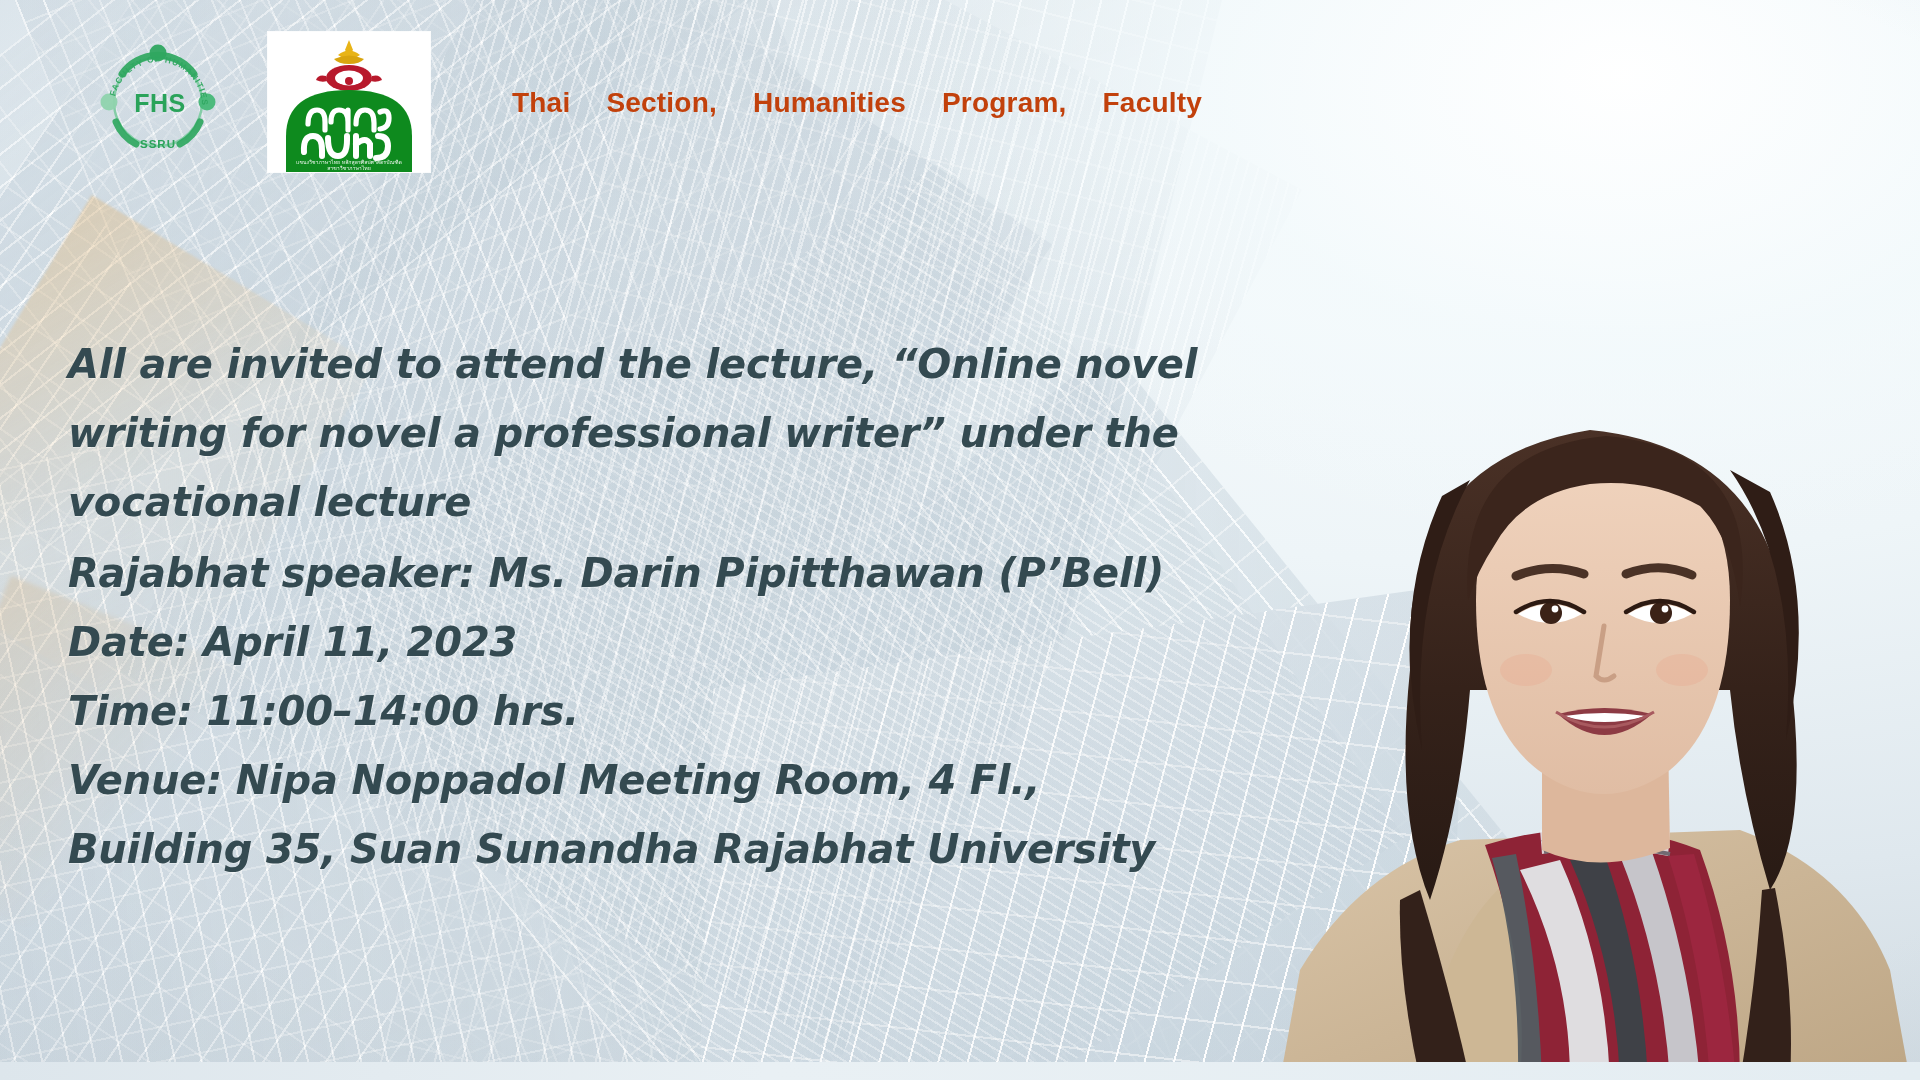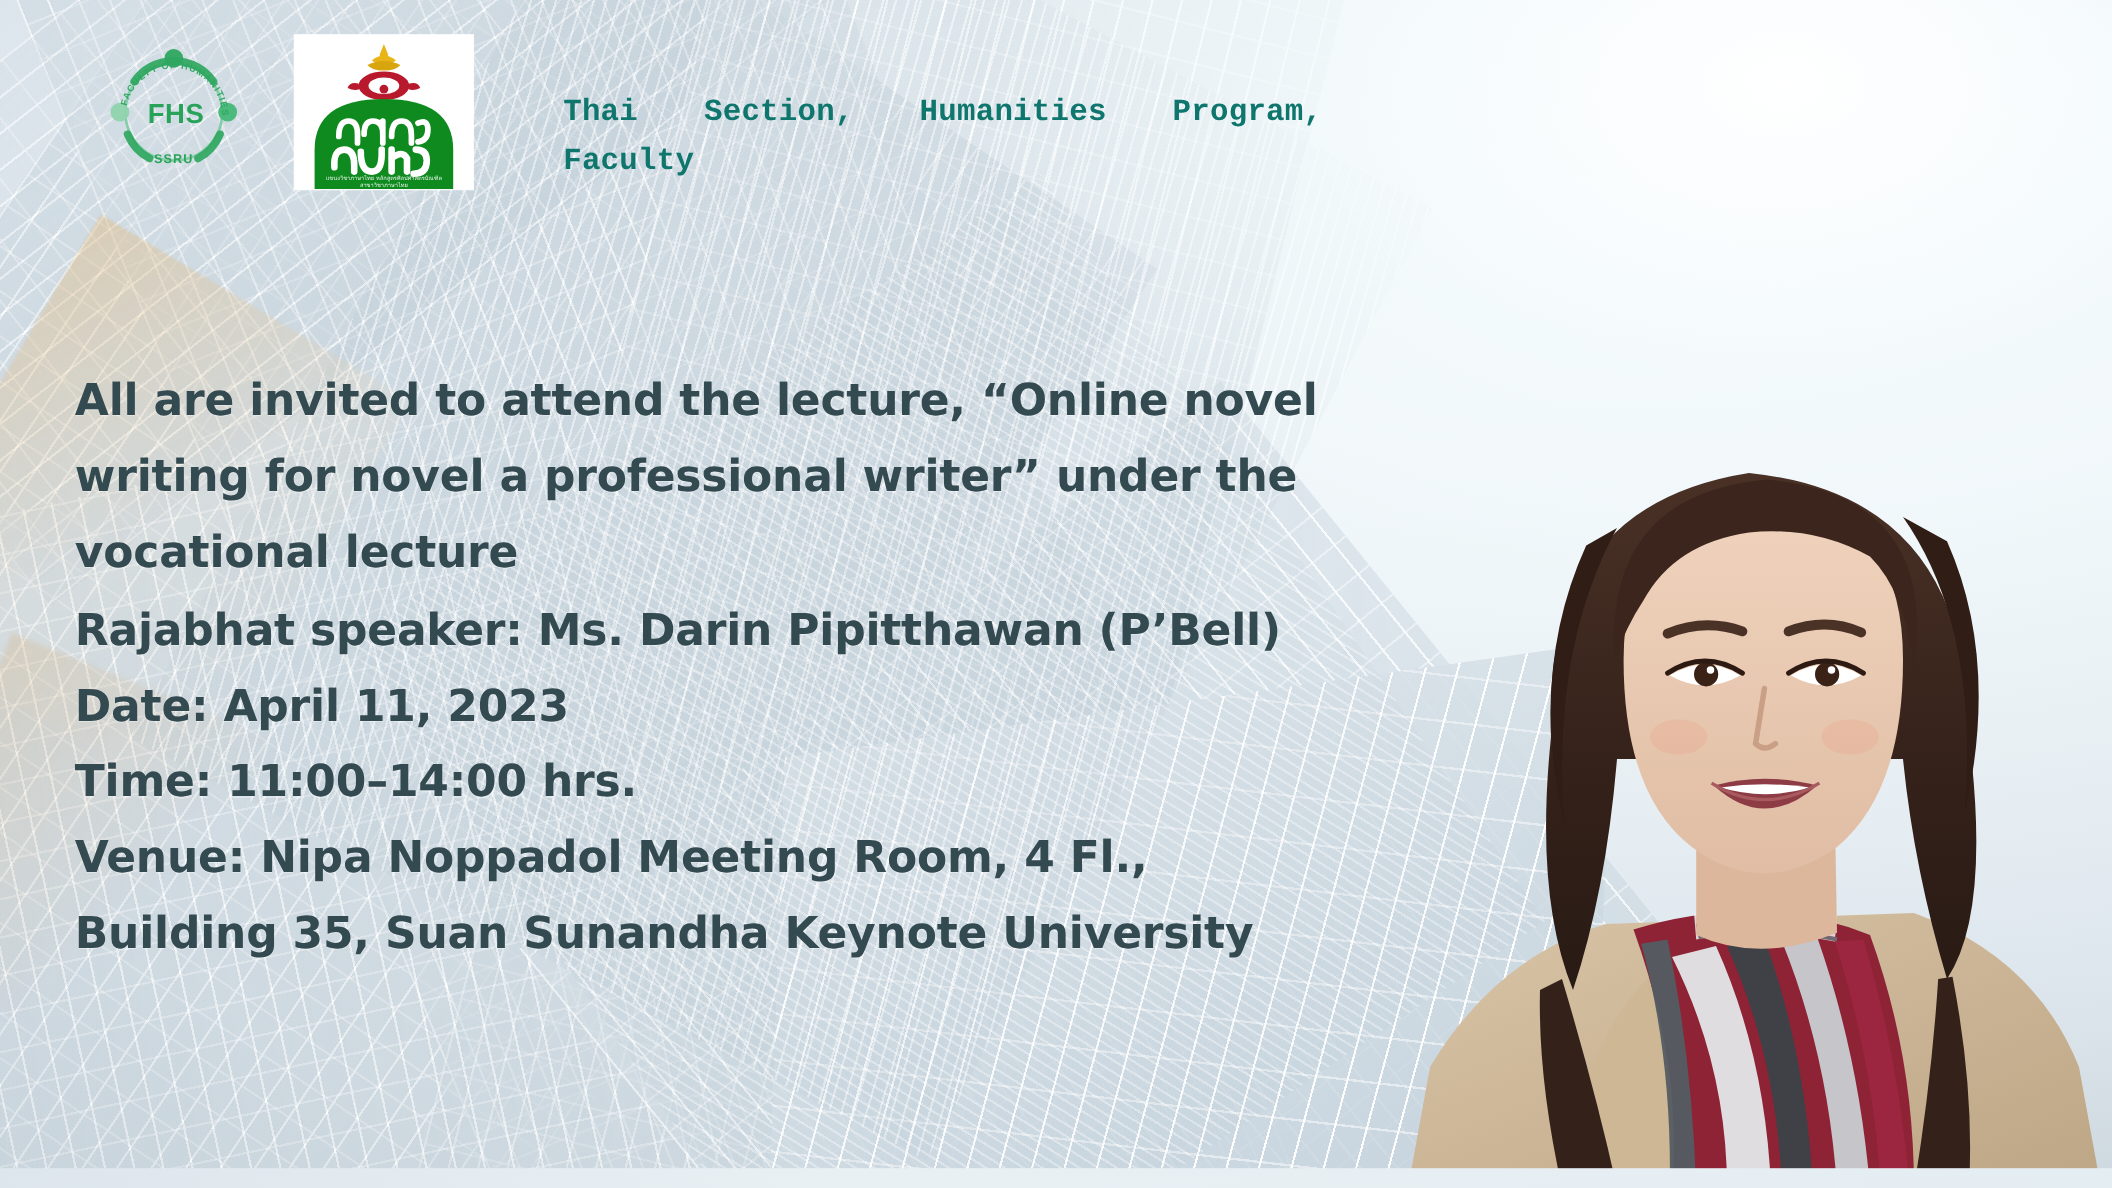--- a/index.html
+++ b/index.html
@@ -97,36 +97,37 @@
 
   .thai-logo{
     position:absolute;left:268px;top:32px;width:162px;height:140px;
     background:#ffffff;box-shadow:0 0 0 1px rgba(255,255,255,.9);
     overflow:hidden;
   }
   .thai-logo svg{width:162px;height:140px;display:block;}
 
   .header-text{
     position:absolute;left:512px;top:80px;width:720px;
-    font-family:Liberation Mono, monospace;
+    font-family:Liberation Sans, sans-serif;
     font-weight:bold;font-size:28px;line-height:45px;
-    color:#0f766e;letter-spacing:.2px;
+    color:#c2410c;letter-spacing:.2px;
   }
   .header-text .l1{text-align:justify;text-align-last:justify;width:690px;}
 
   
   .body-copy{
     position:absolute;left:68px;top:330px;width:1210px;
     font-family:"DejaVu Sans", sans-serif;
     color:#344a51;
     font-weight:bold;
     font-size:40px;
     line-height:69px;
     letter-spacing:-0.2px;
     text-shadow:0 1px 0 rgba(255,255,255,.35);
+    font-style:italic;
   }
   .body-copy .para{margin:0 0 2px 0;}
   .body-copy .line{white-space:nowrap;}
 
   
   .portrait{
     position:absolute;right:0;bottom:0;width:640px;height:810px;overflow:hidden;
   }
   .portrait svg{position:absolute;right:-10px;bottom:0;width:660px;height:810px;}
 </style>
@@ -230,21 +231,21 @@
     <div class="para">
       <div class="line">All are invited to attend the lecture, “Online novel</div>
       <div class="line">writing for novel a professional writer” under the</div>
       <div class="line">vocational lecture</div>
     </div>
     <div class="para">
       <div class="line">Rajabhat speaker:  Ms. Darin Pipitthawan (P’Bell)</div>
       <div class="line">Date: April 11, 2023</div>
       <div class="line">Time: 11:00–14:00 hrs.</div>
       <div class="line">Venue: Nipa Noppadol Meeting Room, 4 Fl.,</div>
-      <div class="line">Building 35, Suan Sunandha Keynote University</div>
+      <div class="line">Building 35, Suan Sunandha Rajabhat University</div>
     </div>
   </div>
 
   <div class="portrait">
     <svg viewBox="0 0 660 810" xmlns="http://www.w3.org/2000/svg">
       <defs>
         <linearGradient id="coat" x1="0" y1="0" x2="1" y2="1">
           <stop offset="0%" stop-color="#d9c4a7"></stop>
             <stop offset="100%" stop-color="#bda685"></stop>
         </linearGradient>

